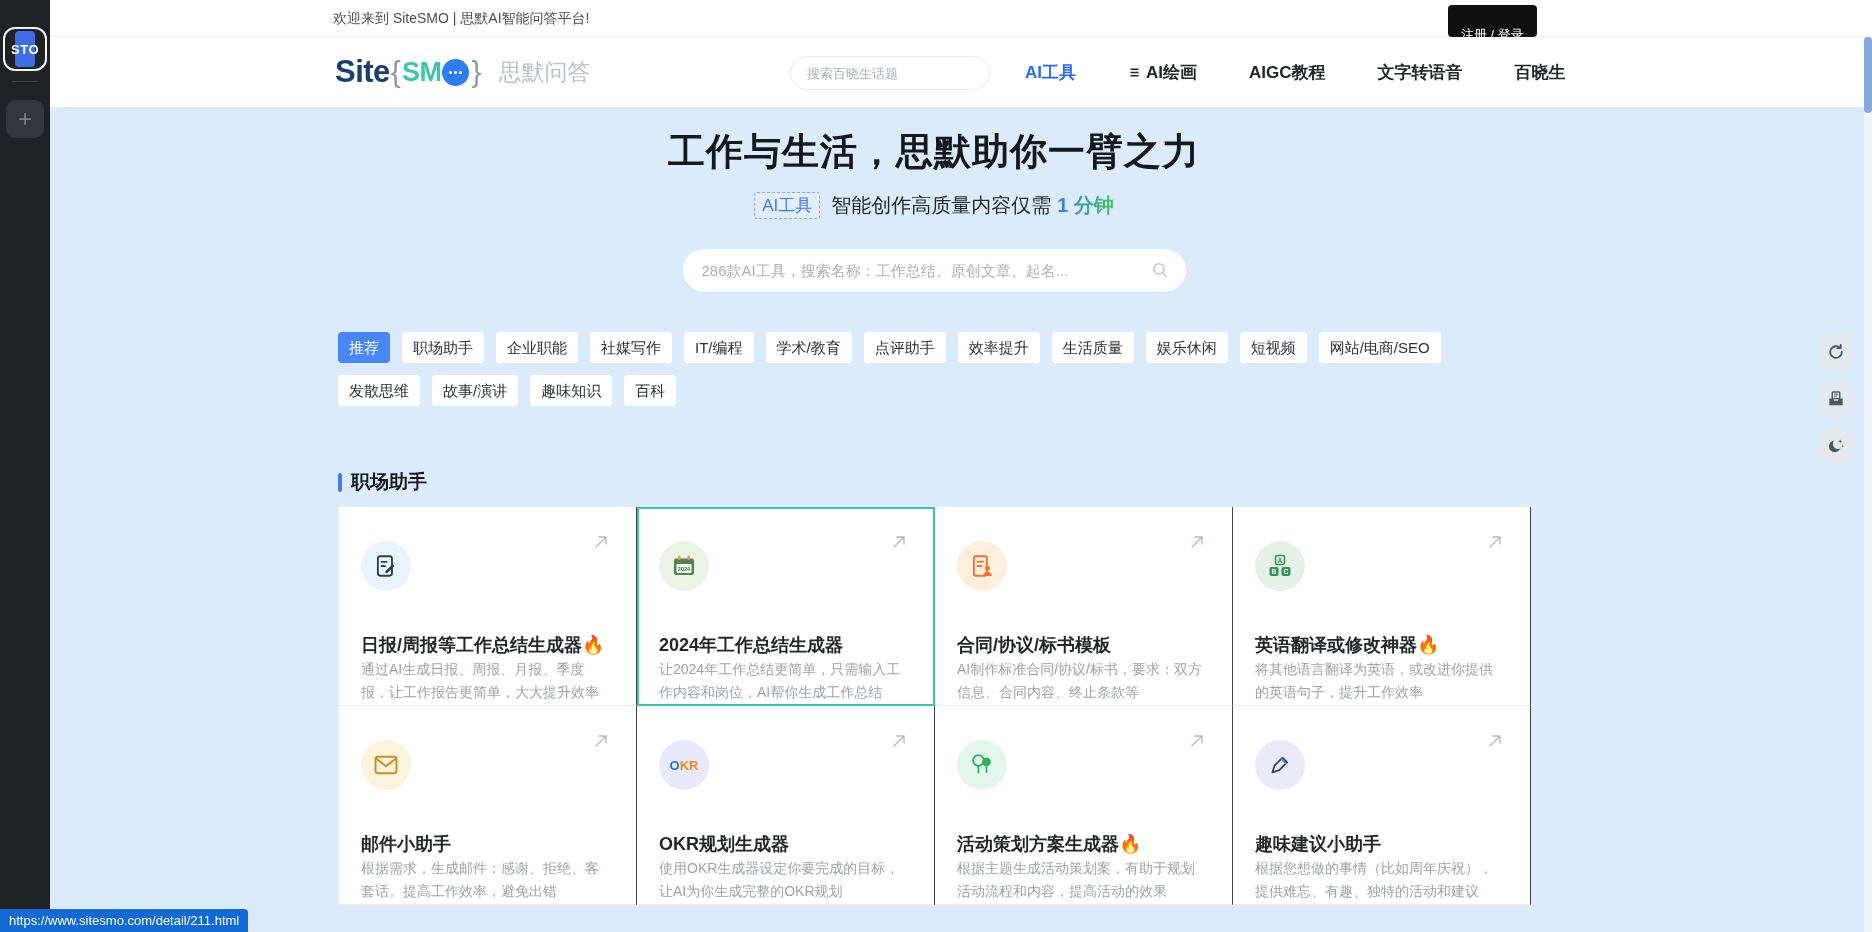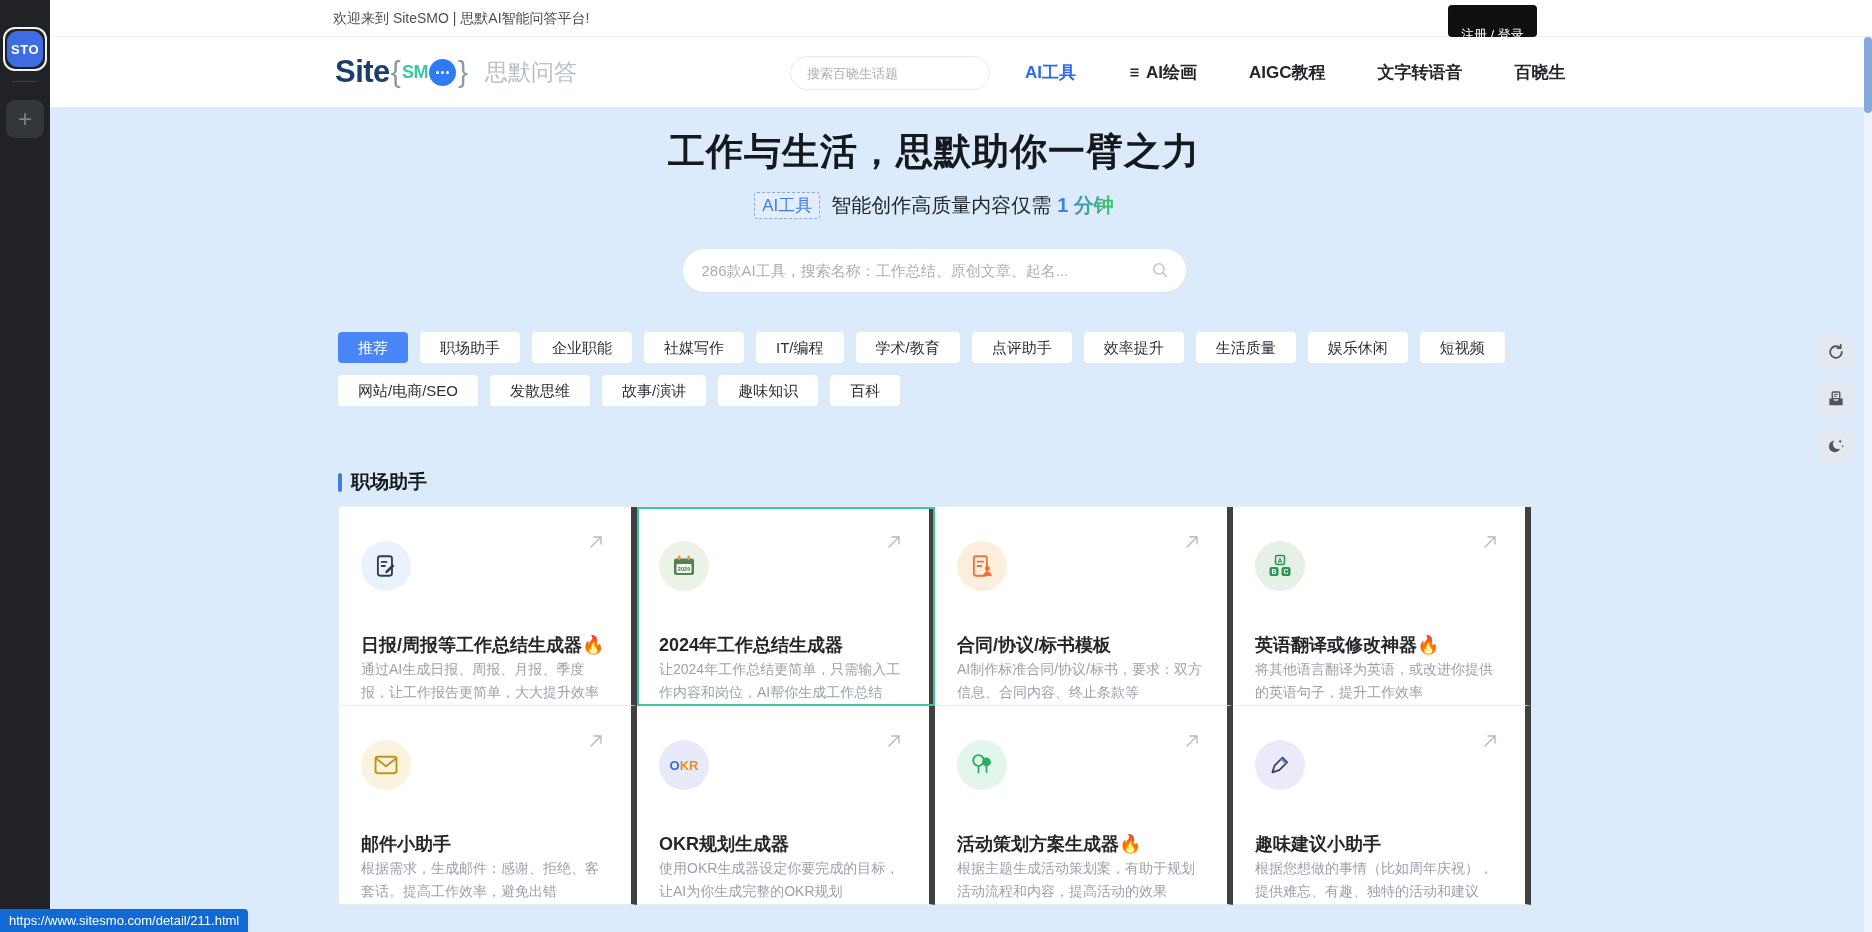--- a/index.html
+++ b/index.html
@@ -2,35 +2,35 @@
 <html><head>
 <meta charset="utf-8">
 <style>
   * { margin:0; padding:0; box-sizing:border-box; }
   html,body { width:1872px; height:932px; overflow:hidden; }
   body { font-family:"Liberation Sans","DejaVu Sans",sans-serif; background:#dcebfb; position:relative; }
 
   
   .appbar { position:absolute; left:0; top:0; width:50px; height:932px; background:#202226; z-index:60; display:flex; flex-direction:column; align-items:center; }
   .appbar-logo-wrap { margin-top:27px; width:44px; height:44px; border:2px solid #f2f3f5; border-radius:12px; display:flex; align-items:center; justify-content:center; }
-  .appbar-logo { width:36px; height:36px; background:#3d6de0; border-radius:11px; color:#fff; font-weight:bold; font-size:13px; display:flex; align-items:center; justify-content:center; letter-spacing:.5px; }
+  .appbar-logo { width:20px; height:36px; background:#3d6de0; border-radius:4px; color:#fff; font-weight:bold; font-size:13px; display:flex; align-items:center; justify-content:center; letter-spacing:.5px; }
   .appbar-divider { width:26px; height:1px; background:#3c3f45; margin-top:10px; }
   .appbar-add { margin-top:18px; width:38px; height:38px; background:#33363b; border-radius:9px; color:#7d8187; font-size:24px; font-weight:300; display:flex; align-items:center; justify-content:center; cursor:pointer; }
 
   
   .topbar { position:absolute; left:50px; right:0; top:0; height:37px; background:#fff; border-bottom:1px solid #eef1f4; z-index:10; }
   .welcome { position:absolute; left:283px; top:0; line-height:36px; font-size:14px; color:#4a4f57; }
   .auth-btn { position:absolute; left:1398px; top:5px; height:27px; padding:16px 13px; background:#101010; color:#fff; font-size:13px; border:none; border-radius:4px; line-height:27px; cursor:pointer; }
 
   
   .header { position:absolute; left:50px; right:0; top:37px; height:70px; background:#fff; z-index:9; }
   .logo { position:absolute; left:285px; top:13px; height:44px; display:flex; align-items:center; cursor:pointer;justify-content:center; }
   .logo .site { font-size:31px; font-weight:800; color:#1d3e6b; letter-spacing:-.5px; }
   .logo .brace { font-size:30px; color:#8e9aa0; font-weight:400; margin:0 1px; }
-  .logo .smo { font-size:18px; font-weight:800; color:#3cc6a6; letter-spacing:-.5px; }
+  .logo .smo { font-size:27px; font-weight:800; color:#3cc6a6; letter-spacing:-.5px; }
   .logo .o-bubble { width:27px; height:27px; background:#2f7bf6; border-radius:50%; display:inline-flex; align-items:center; justify-content:center; gap:2px; margin:0 1px; }
   .logo .o-bubble i { width:3px; height:3px; background:#fff; border-radius:50%; }
   .logo .cn-name { font-size:23px; color:#b9c0c9; font-weight:500; margin-left:16px; }
 
   .hdr-search { position:absolute; left:740px; top:19px; width:200px; height:34px; border:1px solid #e8eaee; border-radius:17px; background:#fff; display:flex; align-items:center; }
   .hdr-search input { border:none; outline:none; flex:1; margin-left:16px; font-size:13px; color:#333; background:transparent; font-family:inherit; }
   .hdr-search input::placeholder { color:#a8aeb6; }
   .hdr-search svg { margin-right:12px; }
 
   .nav { position:absolute; left:975px; top:0; height:70px; display:flex; align-items:center; gap:52px; }
@@ -46,31 +46,31 @@
   .hero-chip { font-size:17px; color:#3f7ce8; background:#e3edfd; border:1px dashed #85a9ee; border-radius:3px; padding:1px 7px; margin-right:11px; cursor:pointer; }
   .hero-hl { font-weight:700; margin-left:6px; background:linear-gradient(90deg,#3f7ce8,#3ec35f); -webkit-background-clip:text; background-clip:text; color:transparent;text-align:right; }
 
   .hero-search { margin:30px auto 12px; width:503px; height:43px; background:#fff; border-radius:22px; display:flex; align-items:center; box-shadow:0 1px 2px rgba(40,80,160,.05); cursor:text; }
   .hero-search input { border:none; outline:none; flex:1; margin-left:19px; font-size:15px; color:#333; background:transparent; font-family:inherit; }
   .hero-search input::placeholder { color:#a9afb7; }
   .hero-search svg { margin-right:16px; }
 
   
   .filters { margin-top:40px; display:flex; flex-wrap:wrap; gap:12px; width:1192px; }
-  .tag { height:31px; line-height:31px; padding:0 20px; background:#fff; border-radius:4px; font-size:15px; color:#2c3138; cursor:pointer; white-space:nowrap; }
+  .tag { height:31px; line-height:31px; padding:0 11px; background:#fff; border-radius:4px; font-size:15px; color:#2c3138; cursor:pointer; white-space:nowrap; }
   .tag.active { background:#4a86f7; color:#fff; }
 
   
   .section-head { margin-top:63px; display:flex; align-items:center; gap:9px; }
   .section-bar { width:4px; height:19px; background:#3f7ce8; border-radius:2px; }
   .section-title { font-size:19px; font-weight:800; color:#15181c; }
 
   
   .grid { margin-top:11px; width:1193px; display:grid; grid-template-columns:repeat(4,1fr); grid-auto-rows:199px; background:#fff; border-top:1px solid #e9ecef; border-left:1px solid #e9ecef; }
-  .card { position:relative; background:#fff; border-right:6px solid #404040; border-bottom:1px solid #e9ecef; padding:34px 24px 0 22px; cursor:pointer; }
+  .card { position:relative; background:#fff; border-right:1px solid #404040; border-bottom:1px solid #e9ecef; padding:34px 24px 0 22px; cursor:pointer; }
   .card.selected { outline:2px solid #3dc4a4; outline-offset:-2px; z-index:2; }
   .card-icon { width:50px; height:50px; border-radius:50%; display:flex; align-items:center; justify-content:center; }
   .card-arrow { position:absolute; top:25px; right:25px; }
   .card-title { margin-top:42px; font-size:18px; font-weight:600; color:#23262b; white-space:nowrap; }
   .card-desc { margin-top:1px; font-size:14px; line-height:23px; color:#9ba2ac; }
   .okr-text { font-size:13px; font-weight:800; }
   .okr-text .o { color:#2f6fe4; } .okr-text .kr { color:#f08c1f; }
 
   
   .float-btns { position:absolute; right:17px; top:333px; display:flex; flex-direction:column; gap:9px; z-index:40; }

